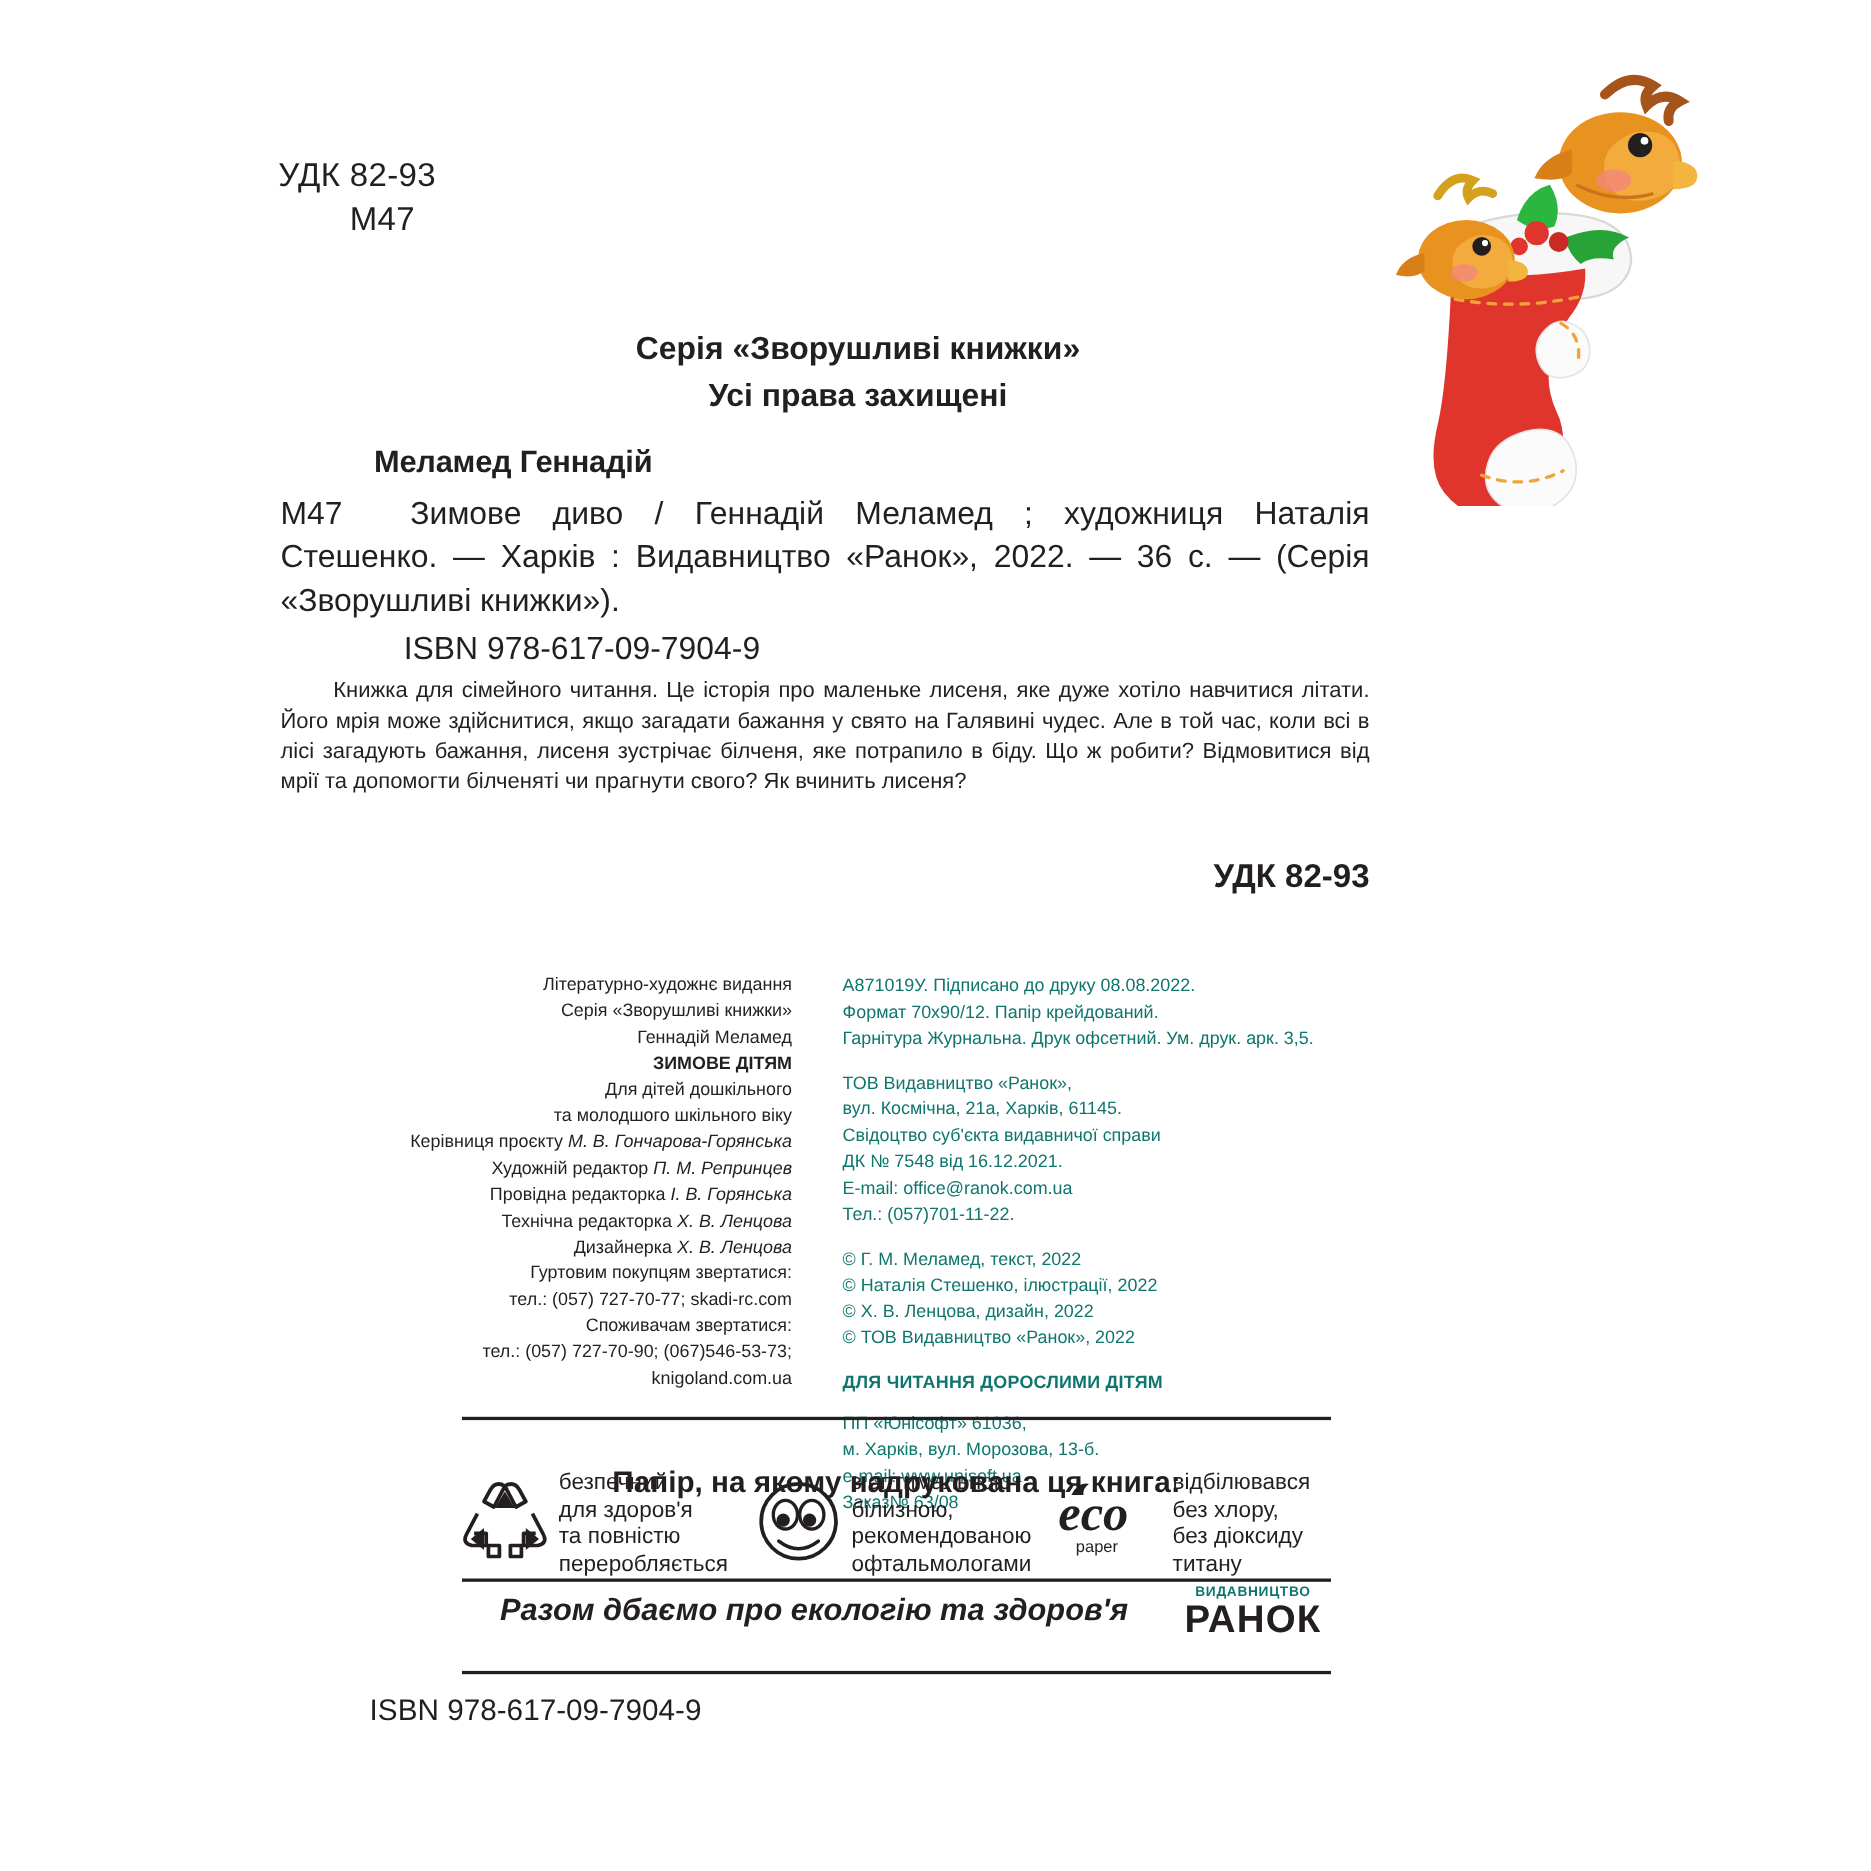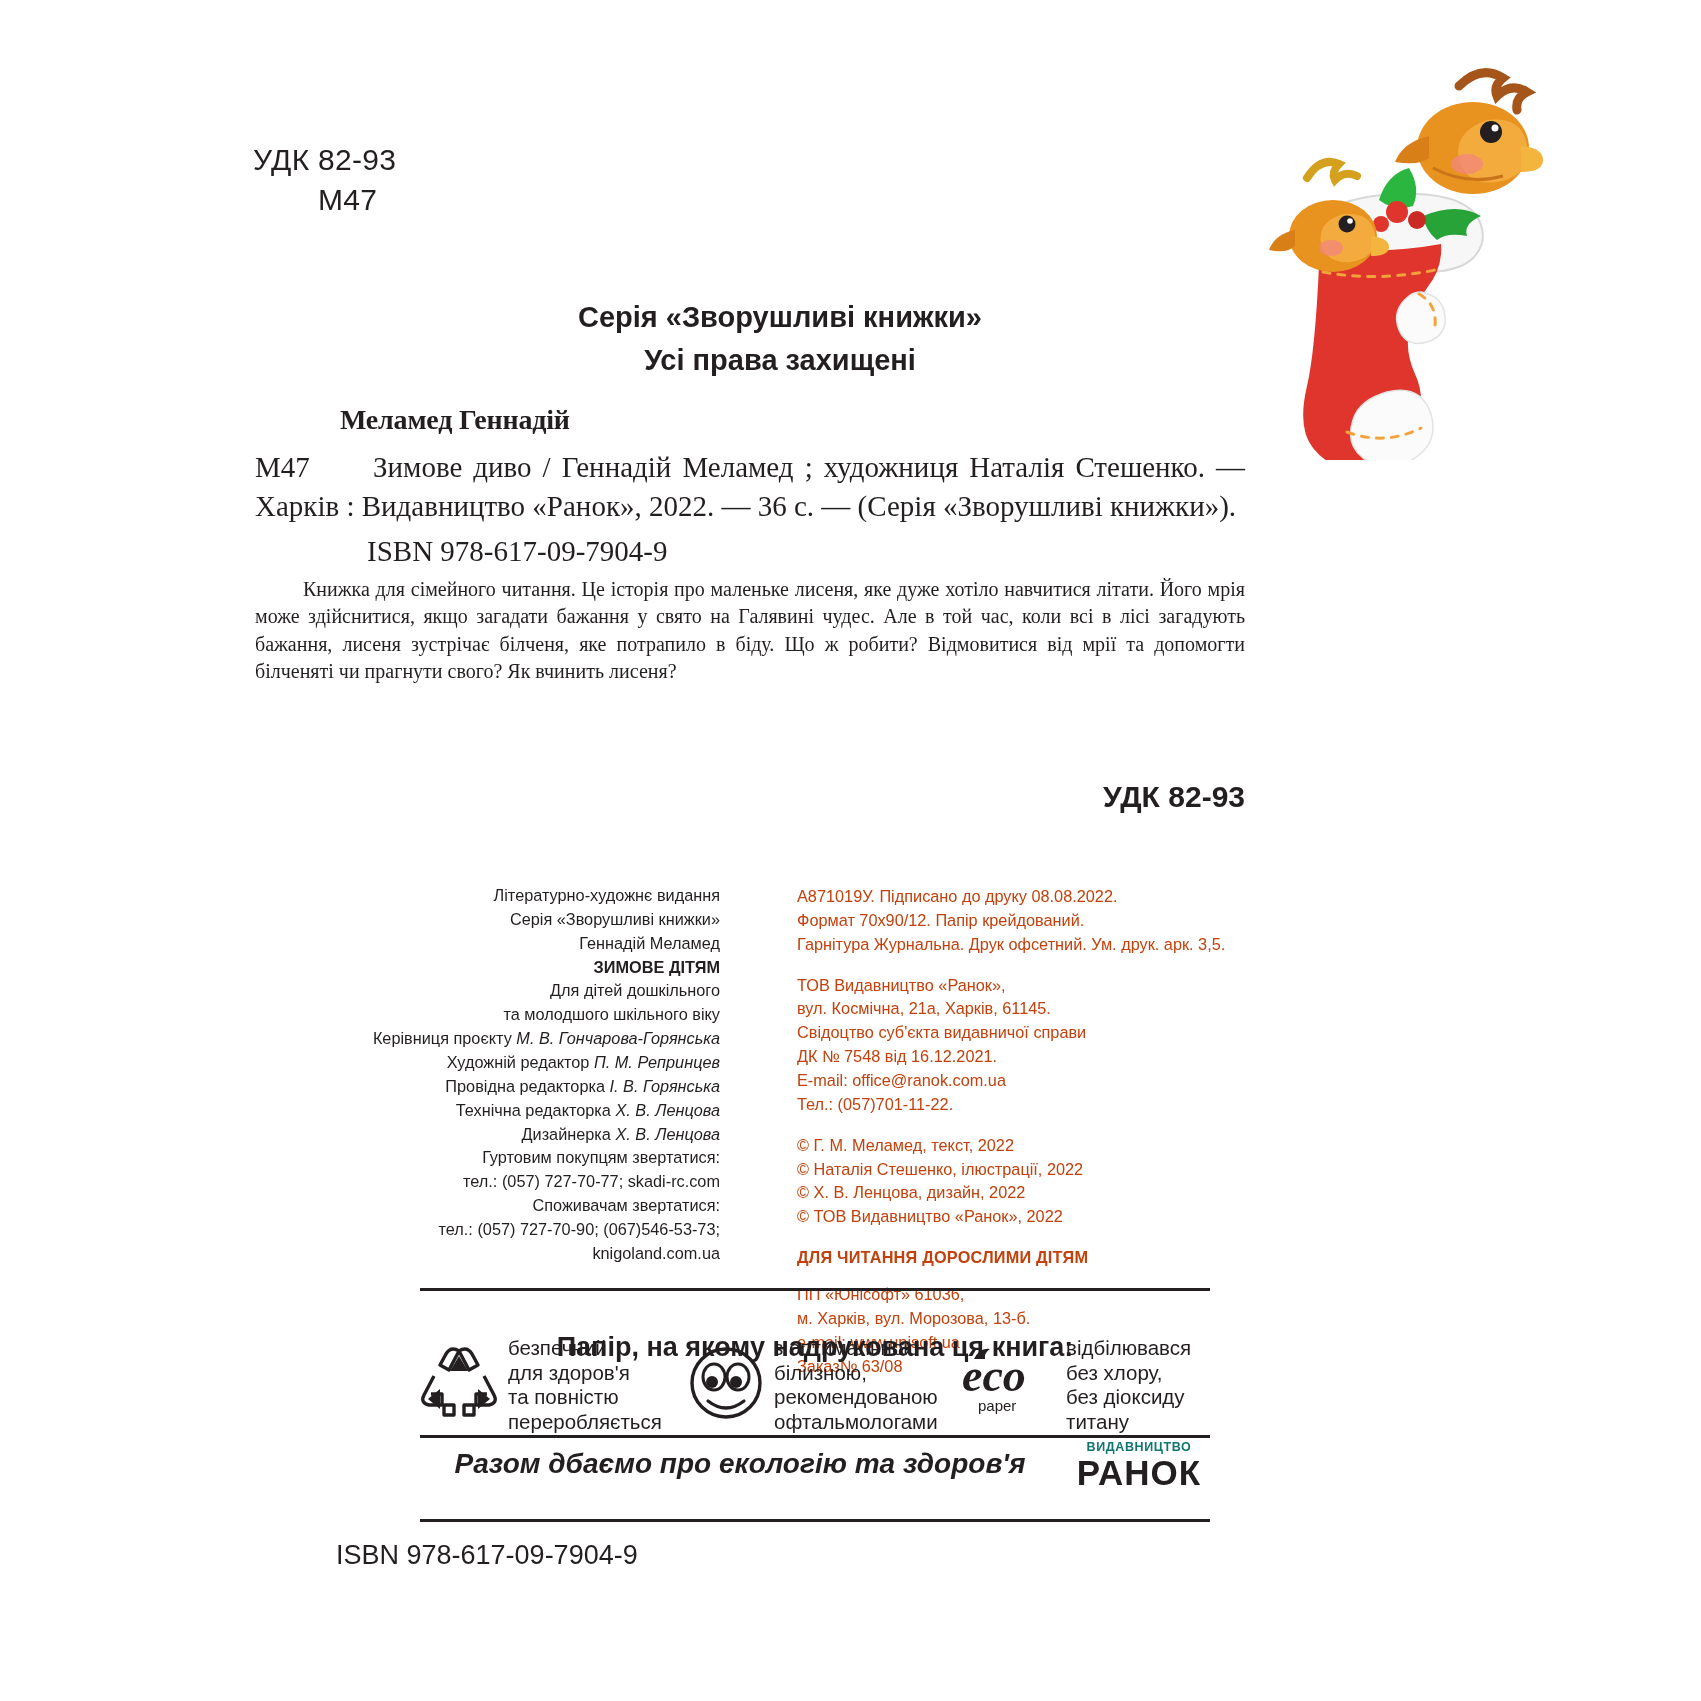--- a/index.html
+++ b/index.html
@@ -41,21 +41,20 @@
     color: #231f20;
   }
 
   
   .biblio {
     position: absolute;
     left: 255px;
     top: 404px;
     width: 990px;
     color: #231f20;
-    font-family: Liberation Serif, serif;
   }
   .biblio .author {
     font-size: 28px;
     font-weight: bold;
     margin-left: 85px;
     letter-spacing: -0.2px;
   }
   .biblio .record {
     margin-top: 12px;
     position: relative;
@@ -109,23 +108,22 @@
     width: 420px;
     text-align: right;
     font-size: 16.3px;
     line-height: 1.465;
     color: #231f20;
   }
   .imprint-right {
     width: 470px;
     font-size: 16.3px;
     line-height: 1.465;
-    color: #c2410c;
+    color: #0f766e;
     padding-top: 1px;
-    margin-left: 31px;
   }
   .imprint .b { font-weight: bold; }
   .imprint .i { font-style: italic; }
   .gap { height: 17px; }
   .gap-sm { height: 13px; }
   .caps-bold {
     font-weight: bold;
     letter-spacing: 0.2px;
   }
 

